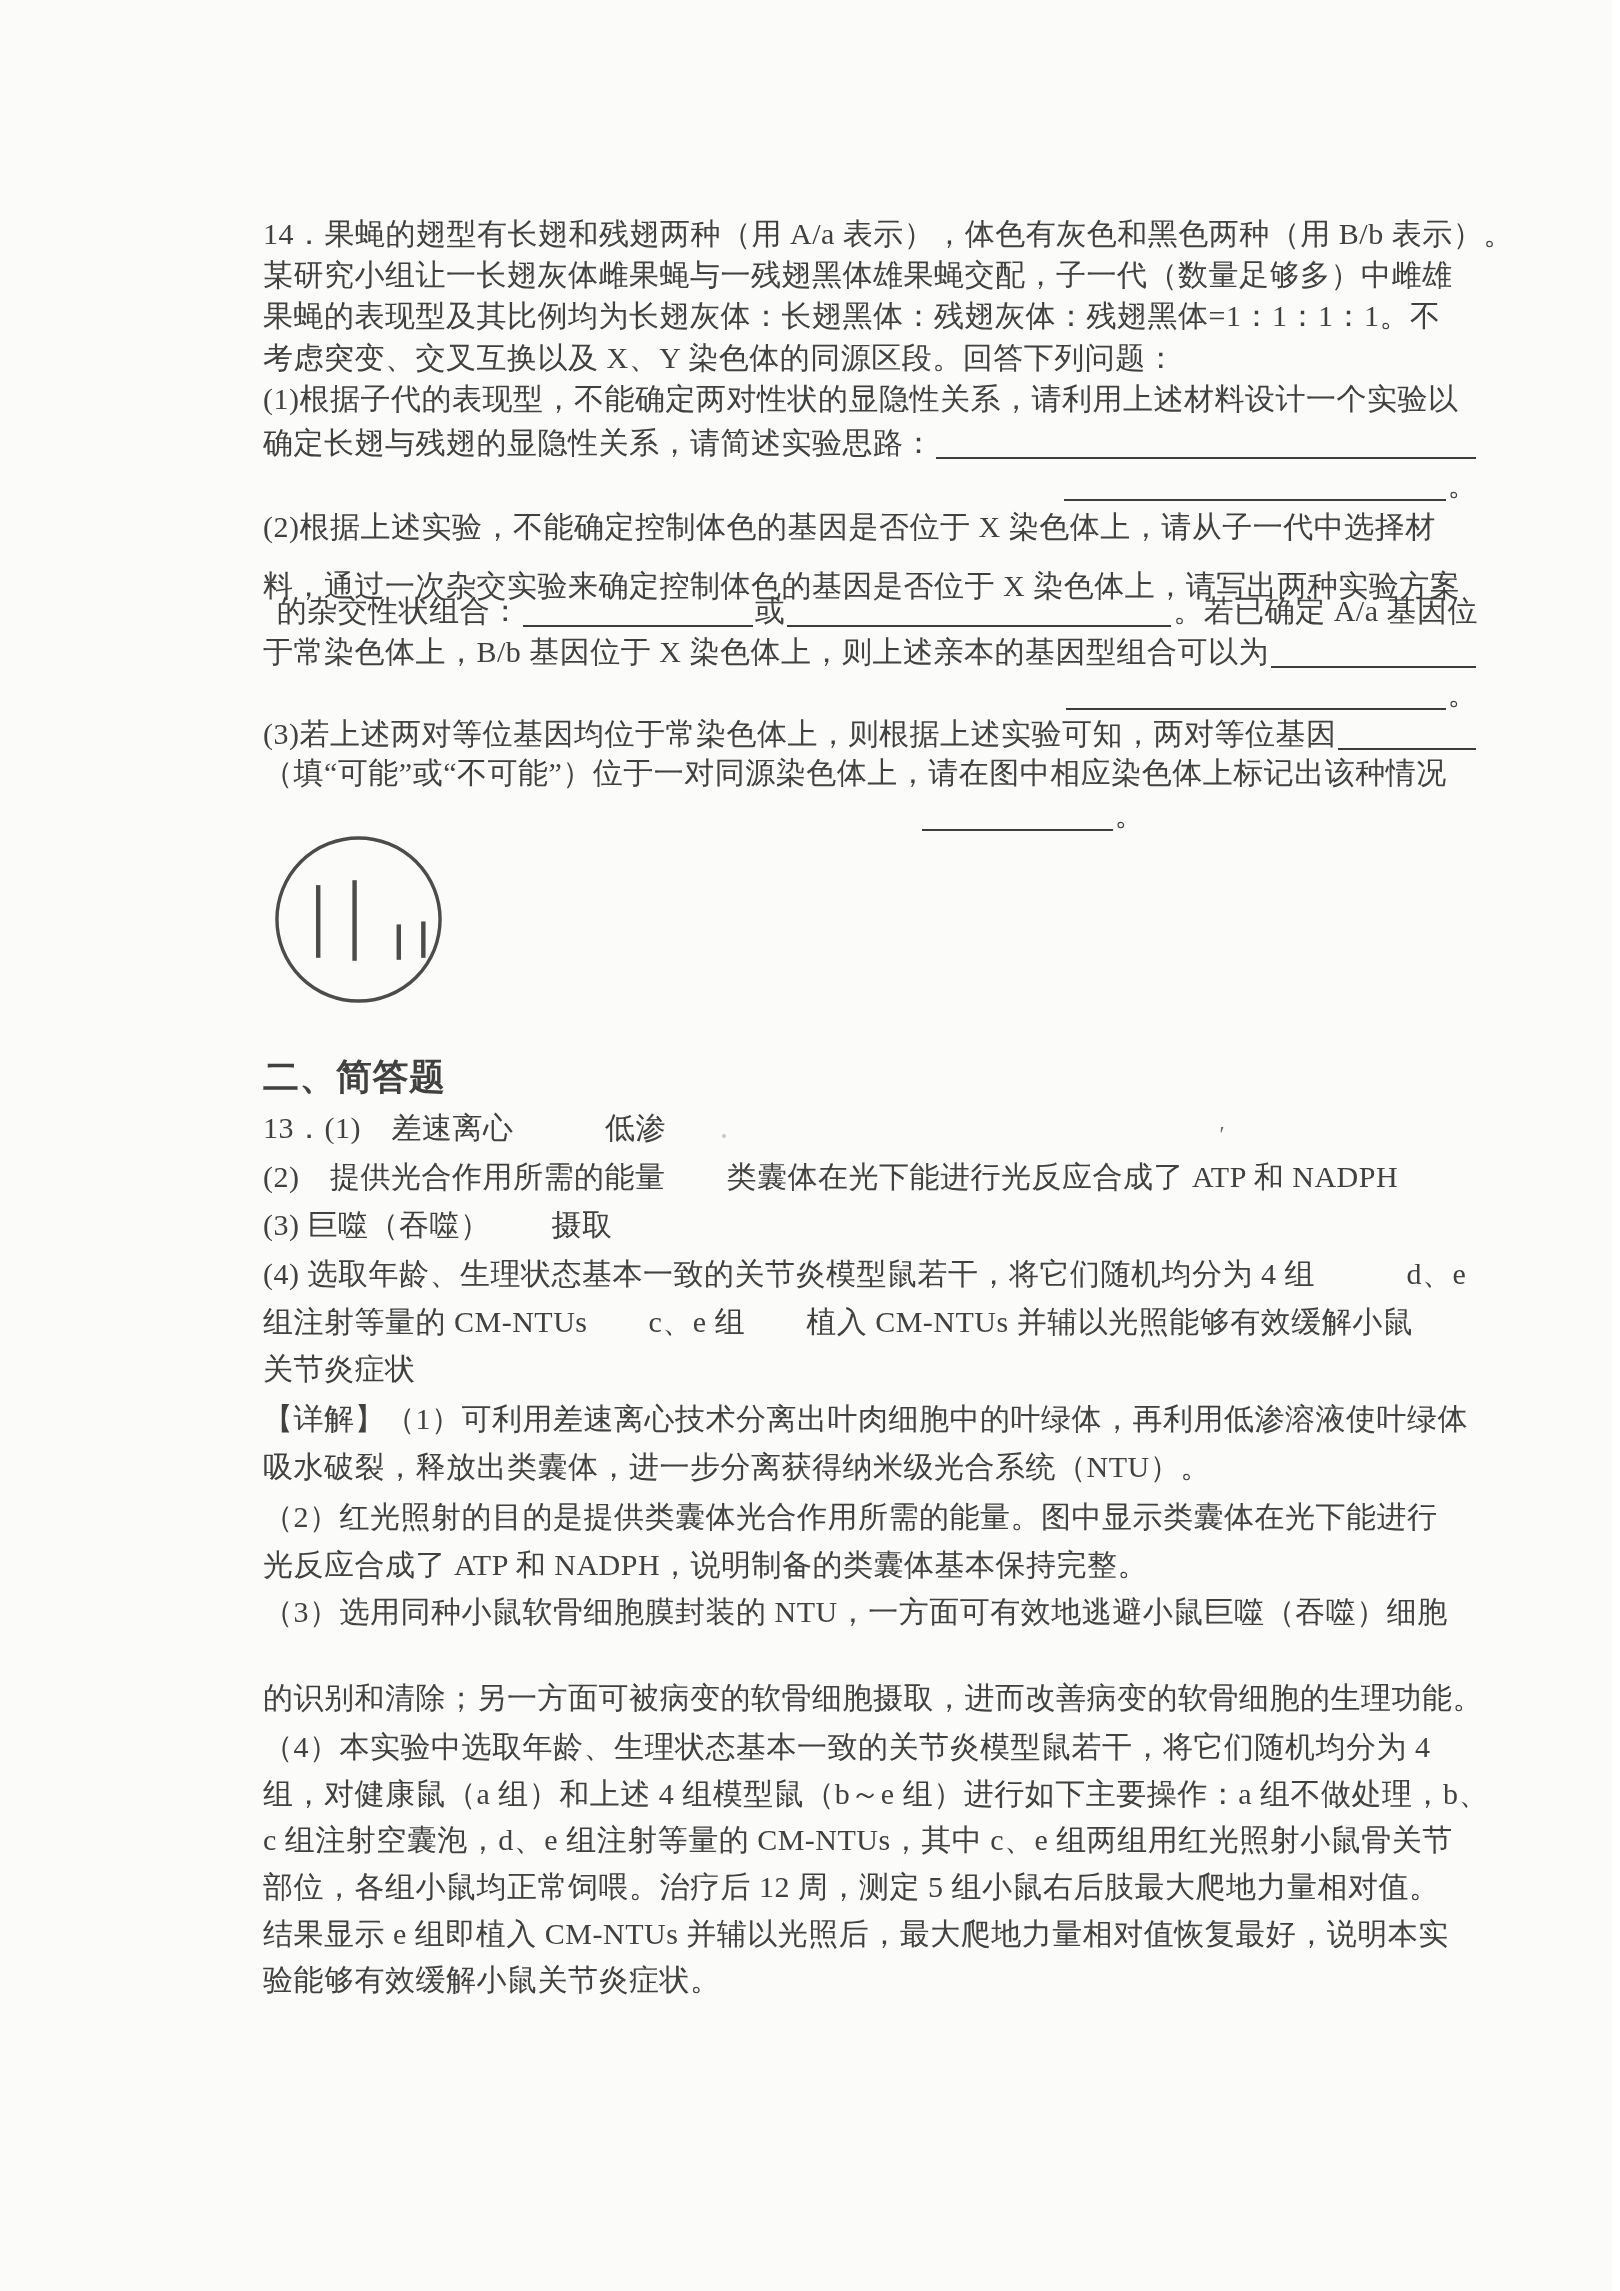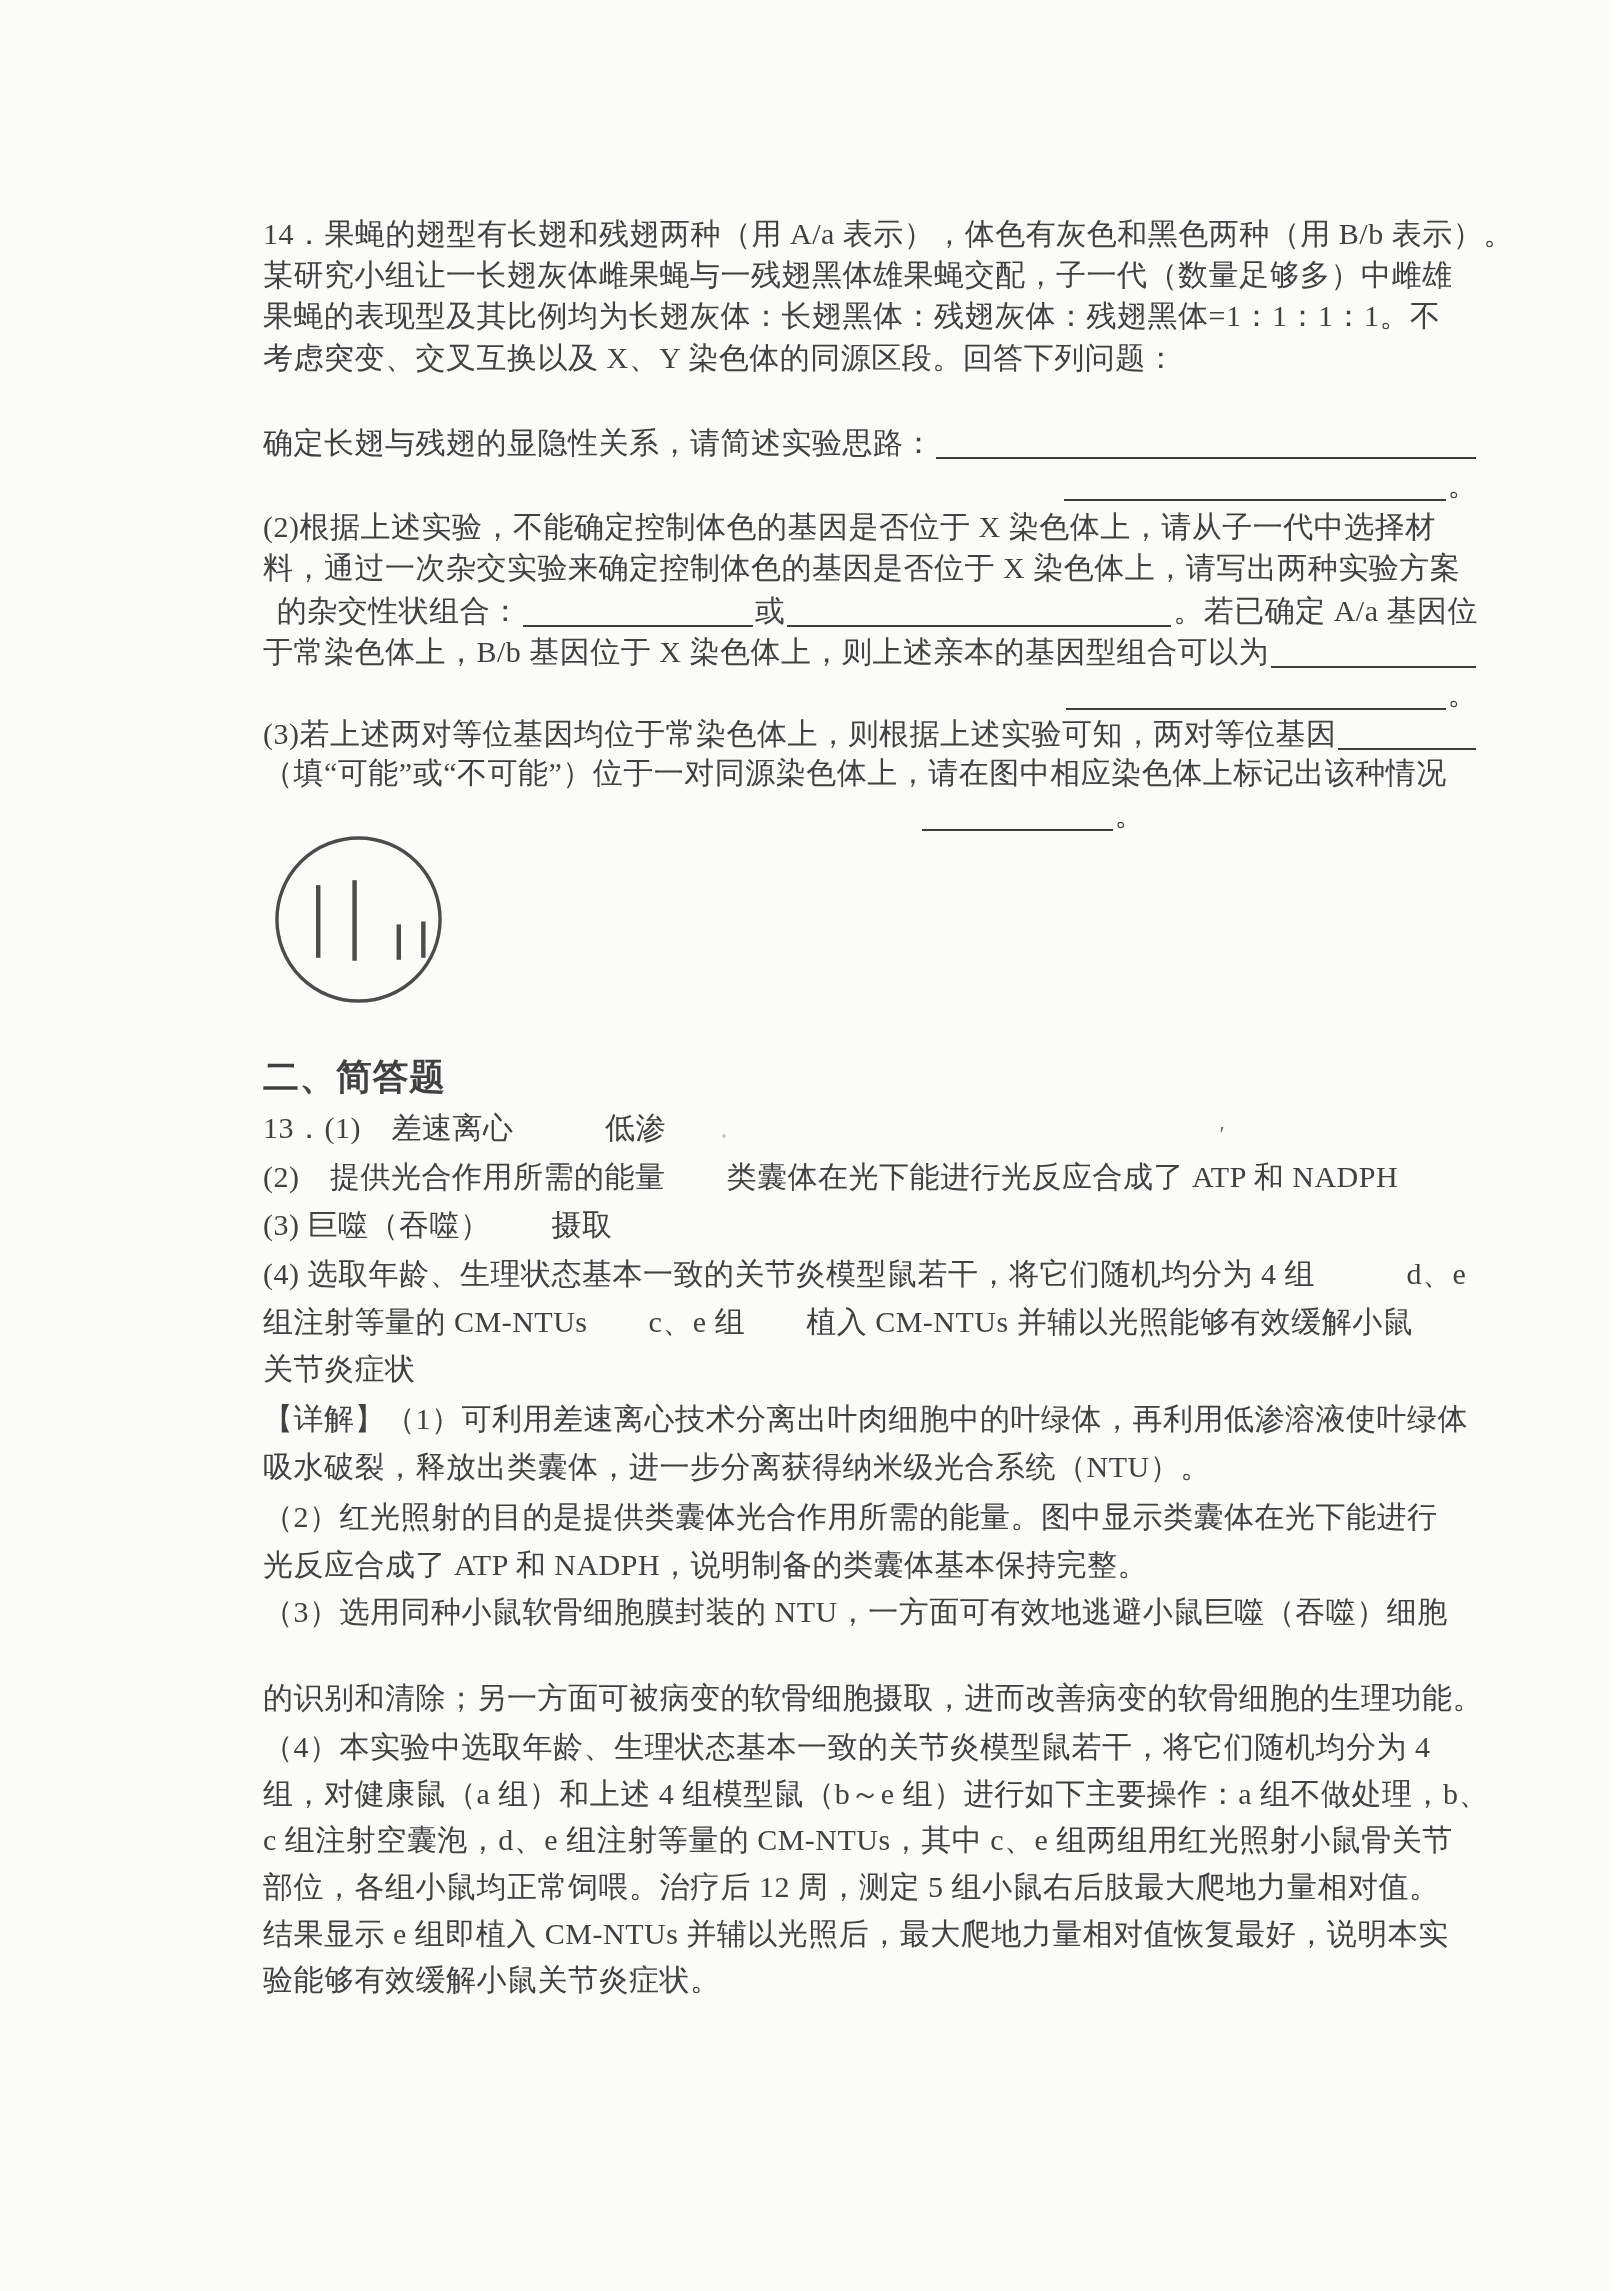--- a/index.html
+++ b/index.html
@@ -46,32 +46,33 @@
 </style>
 </head>
 <body>
 
 <div class="page">
 
   <div class="line" style="top:213px">14．果蝇的翅型有长翅和残翅两种（用 A/a 表示），体色有灰色和黑色两种（用 B/b 表示）。</div>
   <div class="line" style="top:254px">某研究小组让一长翅灰体雌果蝇与一残翅黑体雄果蝇交配，子一代（数量足够多）中雌雄</div>
   <div class="line" style="top:295px">果蝇的表现型及其比例均为长翅灰体：长翅黑体：残翅灰体：残翅黑体=1：1：1：1。不</div>
   <div class="line" style="top:337px">考虑突变、交叉互换以及 X、Y 染色体的同源区段。回答下列问题：</div>
+  <div class="line" style="top:378px">(1)根据子代的表现型，不能确定两对性状的显隐性关系，请利用上述材料设计一个实验以</div>
 
   <div class="line flexline" style="top:420px">
     <span>确定长翅与残翅的显隐性关系，请简述实验思路：</span>
     <span class="blank fill"></span>
   </div>
   <div class="line flexline" style="top:462px">
     <span class="blank w390"></span>
     <span>。</span>
   </div>
 
   <div class="line" style="top:506px">(2)根据上述实验，不能确定控制体色的基因是否位于 X 染色体上，请从子一代中选择材</div>
-  <div class="line" style="top:547px">料，通过一次杂交实验来确定控制体色的基因是否位于 X 染色体上，请写出两种实验方案</div>
+  <div class="line" style="top:565px">料，通过一次杂交实验来确定控制体色的基因是否位于 X 染色体上，请写出两种实验方案</div>
 
   <div class="line flexline" style="top:588px">
     <span>的杂交性状组合：</span>
     <span class="blank w235"></span>
     <span>或</span>
     <span class="blank w392"></span>
     <span>。若已确定 A/a 基因位</span>
   </div>
 
   <div class="line flexline" style="top:629px">

